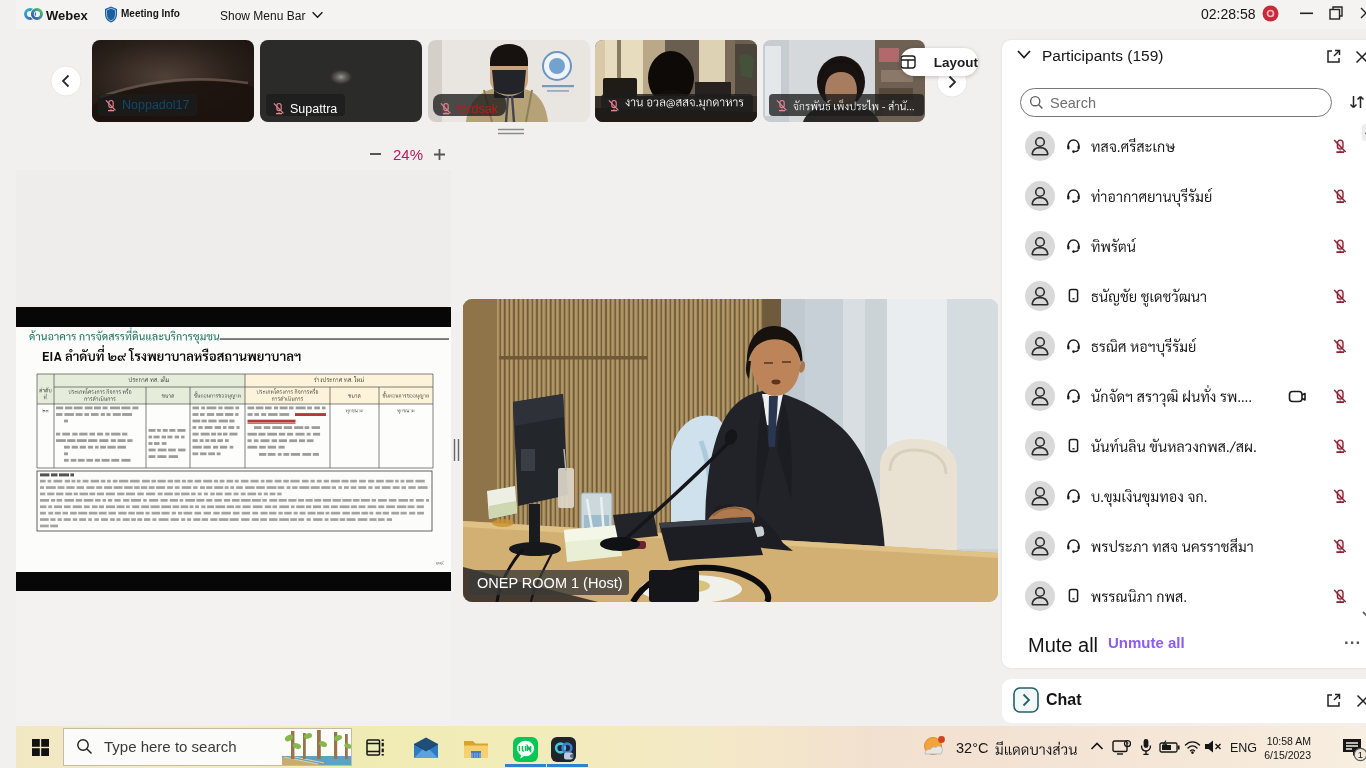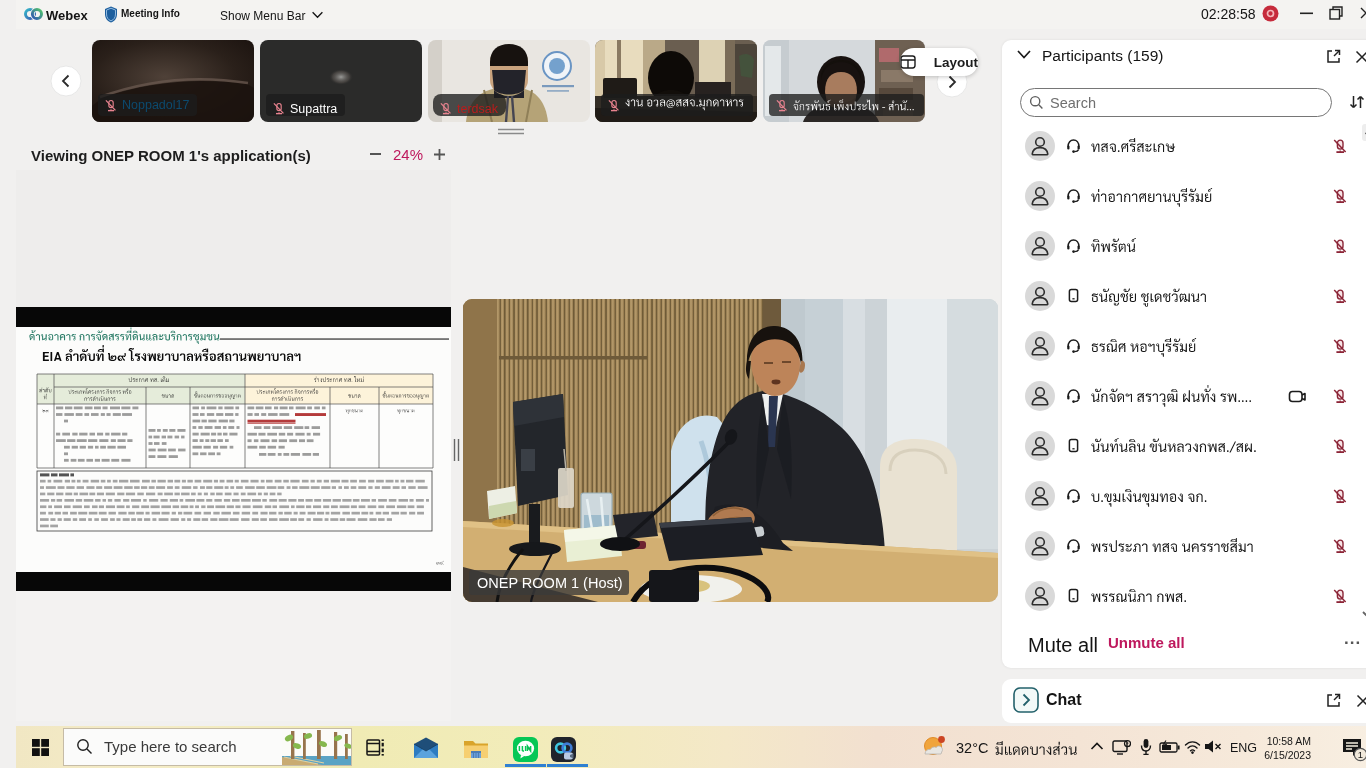--- a/index.html
+++ b/index.html
@@ -210,21 +210,20 @@
     <div class="abs" style="left:884px;top:48px;width:78px;height:28px;background:#fff;border-radius:14px;box-shadow:0 1px 4px rgba(0,0,0,.22);display:flex;align-items:center;justify-content:space-between">
 <svg width="16" height="14" viewBox="0 0 16 14" style="margin-right:5px">
         <rect x="1" y="1" width="14" height="12" rx="2.4" fill="none" stroke="#1c1c1c" stroke-width="1.4"></rect>
         <path d="M1,5 H15 M8,5 V13" stroke="#1c1c1c" stroke-width="1.4"></path>
       </svg>
 <span style="font-size:13.5px;font-weight:700;color:#1c1c1c">Layout</span>
     </div>
     <svg class="abs ic" style="left:482px;top:128px" width="26" height="8" viewBox="0 0 26 8">
       <path d="M0,1.5 H26 M0,5.5 H26" stroke="#8a8a8a" stroke-width="1.6"></path>
     </svg>
-    <div class="abs" style="left:15px;top:147px;font-size:15px;font-weight:700;color:#1d1d1d">Viewing ONEP ROOM 1's application(s)</div>
     <svg class="abs ic" style="left:354px;top:153px" width="12" height="3" viewBox="0 0 12 3">
       <rect width="11" height="2" fill="#555"></rect>
     </svg>
     <div class="abs" style="left:377px;top:146px;font-size:15px;font-weight:400;color:#be185d">24%</div>
     <svg class="abs ic" style="left:417px;top:148px" width="13" height="13" viewBox="0 0 13 13">
       <path d="M6.5,1 V12 M1,6.5 H12" stroke="#555" stroke-width="1.8"></path>
     </svg>
     <svg class="abs ic" style="left:0;top:170px" width="437" height="553" viewBox="0 0 437 553">
       <rect x="0" y="0" width="435" height="137" fill="#eeedec"></rect>
       <rect x="0" y="157" width="435" height="245" fill="#fcfcfb"></rect>
@@ -1040,21 +1039,21 @@
 <path d="M8.2,12 V13.2" stroke="#8c2537" stroke-width="1.3"></path>
         <path d="M4.4,13.6 H12" stroke="#8c2537" stroke-width="1.8"></path>
 <path d="M2.2,1.4 L13.6,13.4" stroke="#8c2537" stroke-width="1.5"></path>
       </g>
       <rect x="360" y="84" width="15" height="17" rx="3" fill="#ededed"></rect>
       <path d="M363.5,94 L367.5,89.5 L371.5,94" fill="none" stroke="#555" stroke-width="1.5"></path>
       <rect x="364" y="388" width="8" height="95" rx="4" fill="#a8a8a8"></rect>
       <path d="M361,572 L367.5,578.5 L374,572" fill="none" stroke="#666" stroke-width="1.8"></path>
     </svg>
     <div class="abs" style="left:1012px;top:634px;font-size:20px;font-weight:400;color:#141414">Mute all</div>
-    <div class="abs" style="left:1092px;top:634px;font-size:15px;font-weight:700;color:#be185d">Unmute all</div>
+    <div class="abs" style="left:1092px;top:634px;font-size:15px;font-weight:700;color:#8b5cf6">Unmute all</div>
     <div class="abs" style="left:1328px;top:629px;font-size:17px;font-weight:700;color:#555;letter-spacing:1px">...</div>
     <div class="abs" style="left:986px;top:679px;width:375px;height:44px;background:#fff;border-radius:9px"></div>
     <svg class="abs ic" style="left:997px;top:687px" width="26" height="26" viewBox="0 0 26 26">
 <rect x="1" y="1" width="24" height="24" rx="6" fill="#f2f9f8" stroke="#23616b" stroke-width="1.6"></rect>
 <path d="M10.5,7.5 L16,13 L10.5,18.5" fill="none" stroke="#23616b" stroke-width="1.8"></path>
     </svg>
     <div class="abs" style="left:1030px;top:691px;font-size:16px;font-weight:700;color:#141414">Chat</div>
     <svg class="abs ic" style="left:1309px;top:692px" width="17" height="17" viewBox="0 0 17 17">
       <g fill="none" stroke="#222" stroke-width="1.5">
 <path d="M7,3 H3 V14 H14 V10"></path>

